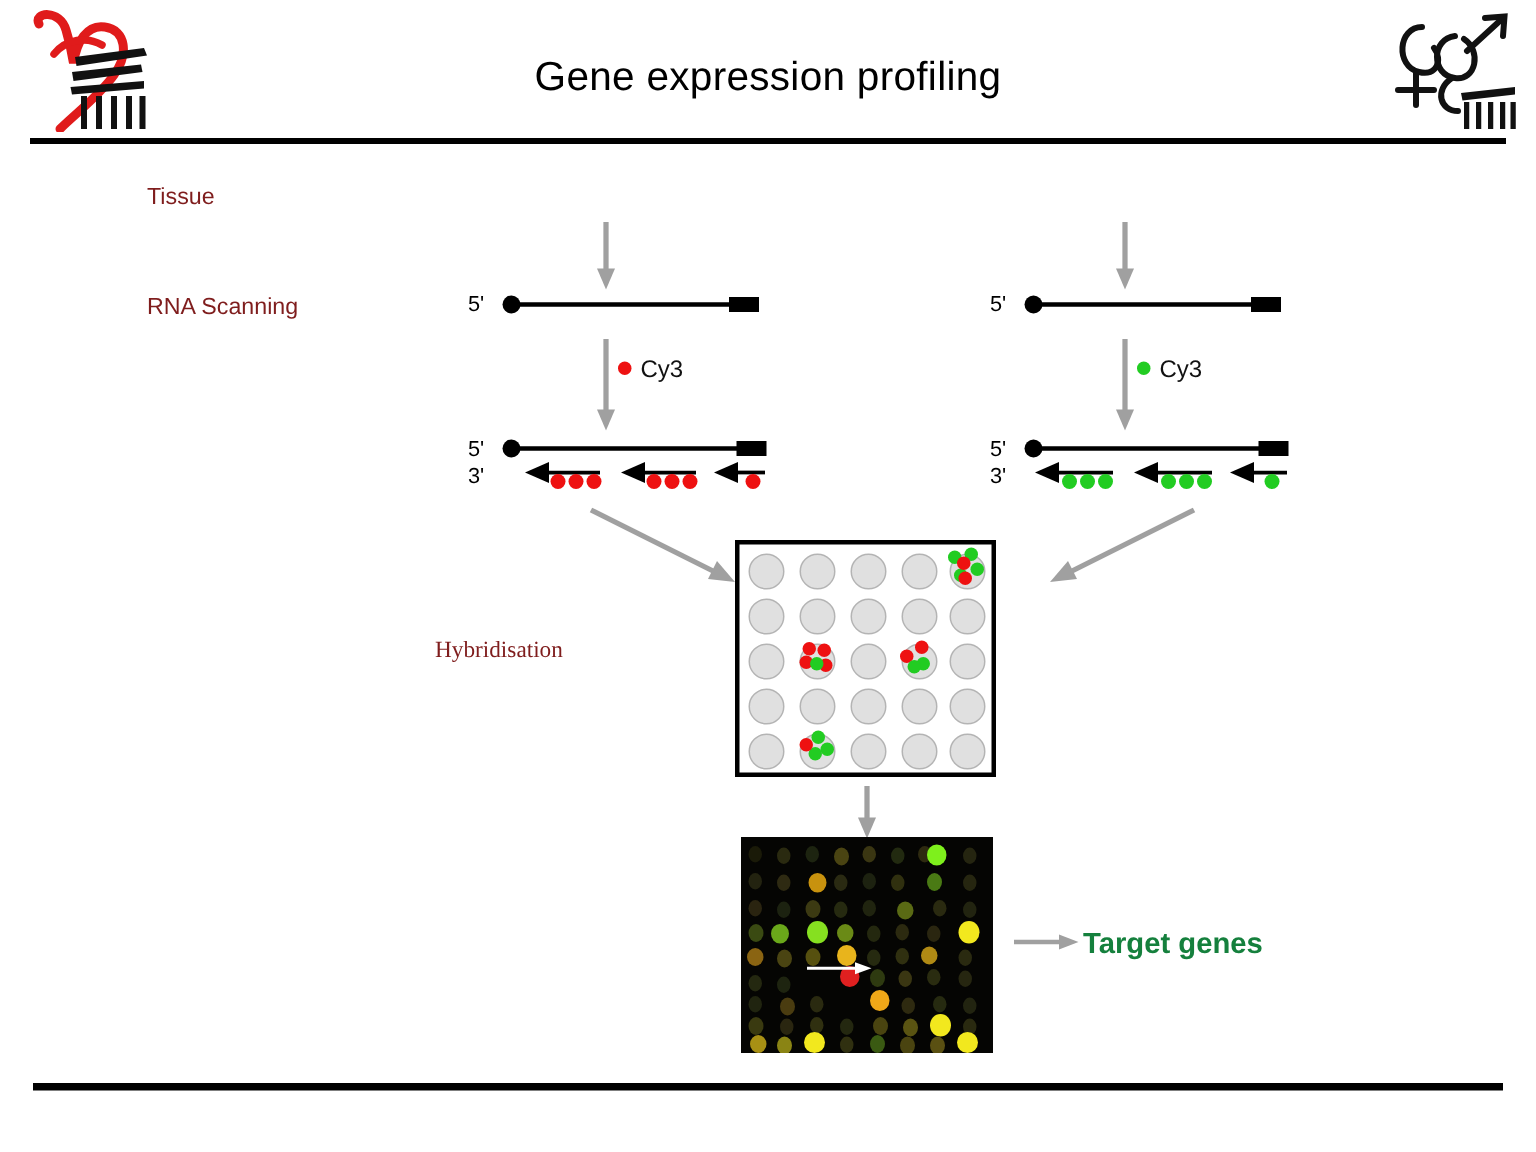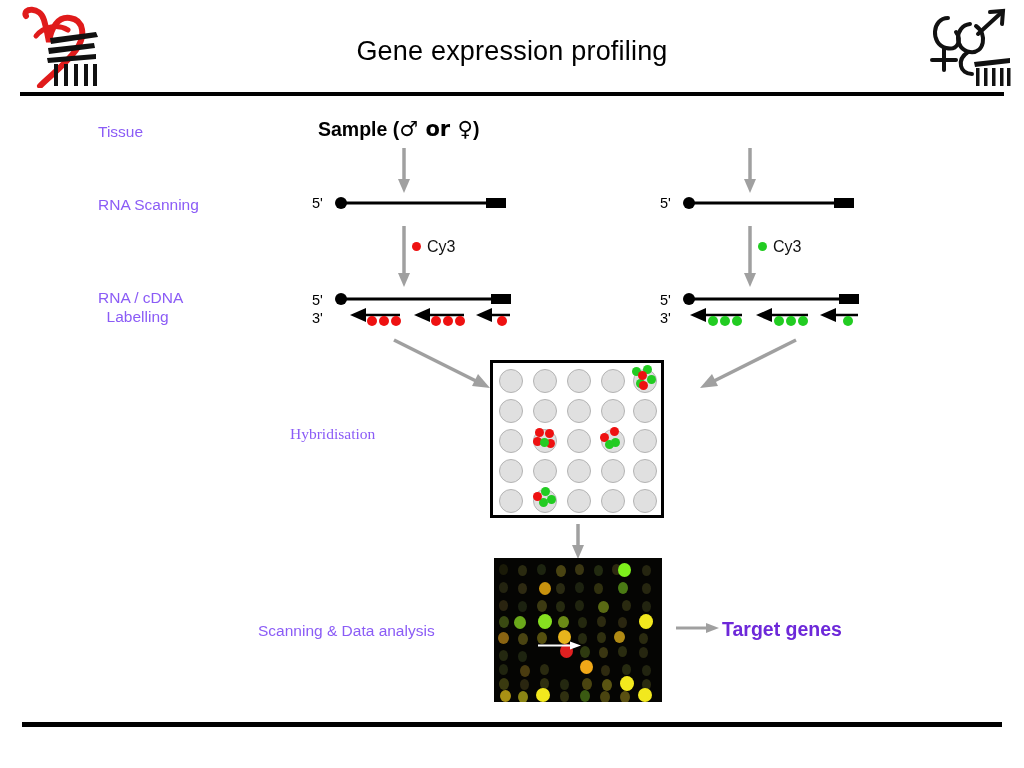--- a/index.html
+++ b/index.html
@@ -17,21 +17,21 @@
     text-align:center;font-size:27px;color:#000;letter-spacing:.2px;
   }
   .rule-top{position:absolute;left:20px;top:92px;width:984px;height:4px;background:#000;}
   .rule-bottom{position:absolute;left:22px;top:722px;width:980px;height:5px;background:#000;}
 
   .logo-left{position:absolute;left:14px;top:6px;width:100px;height:82px;}
   .logo-right{position:absolute;left:918px;top:4px;width:96px;height:86px;}
 
   
   .stage-label{
-    position:absolute;font-size:15.5px;color:#8b5cf6;white-space:pre;line-height:19px;
+    position:absolute;font-size:15.5px;color:#7f1d1d;white-space:pre;line-height:19px;
   }
 
   
   .col-title{
     position:absolute;font-size:19.5px;font-weight:bold;color:#000;white-space:nowrap;
   }
   .sym{font-family:"DejaVu Sans", sans-serif;font-size:21px;line-height:1;}
 
   
   .v-arrow{position:absolute;width:16px;}
@@ -58,21 +58,21 @@
 
   
   .scan{
     position:absolute;left:494px;top:558px;width:168px;height:144px;
     background:#050503;overflow:hidden;
   }
   .scan-spot{position:absolute;border-radius:50%;}
   .scan-arrow{position:absolute;left:44px;top:83px;width:44px;height:9px;}
 
   .target-genes{
-    position:absolute;left:722px;top:618px;font-size:19.5px;font-weight:bold;color:#6d28d9;
+    position:absolute;left:722px;top:618px;font-size:19.5px;font-weight:bold;color:#15803d;
     white-space:nowrap;
   }
 </style>
 </head>
 <body>
 
 <div class="slide">
 
   <div class="header">
 
@@ -112,28 +112,22 @@
         <rect x="82" y="64" width="3.5" height="18"></rect>
         <rect x="89" y="64" width="3.5" height="18"></rect>
       </g>
     </svg>
 
     <div class="rule-top"></div>
   </div>
 
   <div class="stage-label" style="left:98px;top:122px;">Tissue</div>
   <div class="stage-label" style="left:98px;top:195px;">RNA Scanning</div>
-  <div class="stage-label" style="left:98px;top:288px;">RNA / cDNA
-  Labelling</div>
   <div class="stage-label" style="left:290px;top:424px;font-family:Liberation Serif, serif;">Hybridisation</div>
-  <div class="stage-label" style="left:258px;top:621px;">Scanning &amp; Data analysis</div>
-
-  <div class="col-title" style="left:318px;top:118px;">
-    <span>Sample (</span><span class="sym">♂ or ♀</span><span>)</span>
-  </div>
+
 
   <svg class="v-arrow" style="left:396px;top:148px;height:46px;" viewBox="0 0 16 46">
     <line x1="8" y1="0" x2="8" y2="34" stroke="#a0a0a0" stroke-width="3.5"></line>
     <path d="M8 45 L2 31 L14 31 Z" fill="#a0a0a0"></path>
   </svg>
 
   <div class="strand" style="left:312px;top:192px;width:195px;height:24px;">
     <div class="tick" style="left:0px;top:3px;">5'</div>
     <svg style="position:absolute;left:22px;top:0px;" width="173" height="22" viewBox="0 0 173 22">
       <circle cx="7" cy="11" r="6" fill="#000"></circle>

